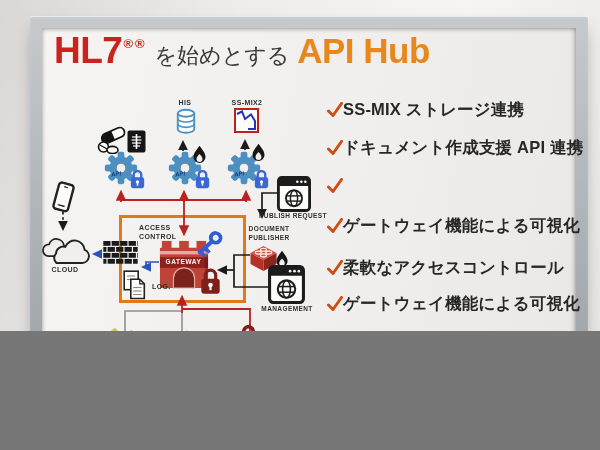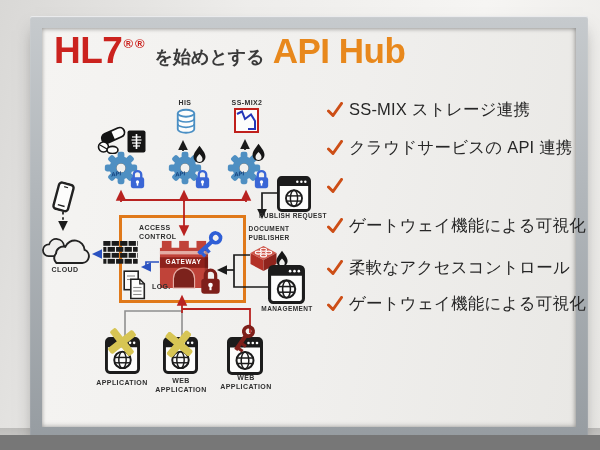--- a/index.html
+++ b/index.html
@@ -1,43 +1,43 @@
 <!DOCTYPE html>
 <html><head>
 <meta charset="utf-8">
 <style>
   html,body{margin:0;padding:0;background:#777;}
   *{box-sizing:border-box;}
-  .screen{position:relative;width:600px;height:435px;overflow:hidden;
+  .screen{position:relative;width:600px;height:331px;overflow:hidden;
     font-family:"Liberation Sans","DejaVu Sans",sans-serif;
     background:linear-gradient(105deg,#d9d8d6 0%,#eeedeb 35%,#f6f5f3 68%,#e9e8e5 100%);}
   .wall-bottom{position:absolute;left:0;top:428px;width:600px;height:22px;
     background:linear-gradient(180deg,#bdbcba,#d6d5d2);}
   .floor-glow{position:absolute;left:140px;top:432px;width:360px;height:26px;
     background:rgba(255,255,255,.96);border-radius:50%;filter:blur(7px);}
   .board{position:absolute;left:30px;top:16px;width:558px;height:426px;border-radius:2px;
     background:linear-gradient(180deg,#c6cacd 0%,#b2b7bb 40%,#969ca1 100%);
     box-shadow:0 10px 16px -5px rgba(50,50,52,.5), inset 0 1px 1px rgba(255,255,255,.7);}
   .poster{position:absolute;left:12px;top:12px;right:12px;bottom:15px;
     background:linear-gradient(100deg,#f5f4f2 0%,#f0efed 55%,#e9e8e5 100%);
     box-shadow:inset 0 1px 4px rgba(0,0,0,.35), inset -2px -2px 5px rgba(0,0,0,.12);}
   
   .content{position:absolute;left:0;top:0;width:600px;height:450px;}
 
   
   .title-row{position:absolute;left:54px;top:30px;display:flex;align-items:baseline;white-space:nowrap;}
   .t-red{font-size:37px;font-weight:800;color:#cb221e;letter-spacing:-.5px;}
   .t-reg{font-size:13px;font-weight:700;color:#cb221e;position:relative;top:-15px;margin:0 1px;}
-  .t-mid{font-size:18px;font-weight:700;color:#3a3a3a;margin:0 4px 0 9px;}
+  .t-mid{font-size:22px;font-weight:400;color:#3a3a3a;margin:0 4px 0 9px;}
   .t-orange{font-size:35px;font-weight:800;color:#e8881c;margin-left:4px;letter-spacing:-.5px;}
 
   
   .chk-item{position:absolute;left:327px;display:flex;align-items:flex-start;white-space:nowrap;}
   .chk-ic{width:16px;height:16px;margin-top:3px;flex:0 0 auto;}
-  .chk-txt{font-size:16.5px;font-weight:400;color:#272727;margin-left:6px;letter-spacing:.2px;}
+  .chk-txt{font-size:16.5px;font-weight:700;color:#272727;letter-spacing:.2px;}
 
   
   .ab{position:absolute;}
   .dlab{position:absolute;font-size:7px;font-weight:700;color:#2f2f2f;letter-spacing:.4px;
     text-align:center;line-height:8.5px;white-space:nowrap;}
   .dlab.left{text-align:left;}
 
   .ctrl-box{position:absolute;left:119px;top:215px;width:127px;height:88px;border:3px solid #e0791a;}
   .gw-text{position:absolute;left:160px;top:258px;width:47px;text-align:center;
     font-size:6.5px;font-weight:700;color:#fff;letter-spacing:.6px;}
@@ -143,21 +143,21 @@
     <div class="chk-item" style="top:99px">
       <svg class="chk-ic" viewBox="0 0 16 16">
           <path d="M1.5 9 L6 13.5 L14.5 1.5" stroke="#cd4e16" stroke-width="3" fill="none" stroke-linecap="round" stroke-linejoin="round"></path>
         </svg>
       <span class="chk-txt">SS-MIX ストレージ連携</span>
     </div>
     <div class="chk-item" style="top:137px">
       <svg class="chk-ic" viewBox="0 0 16 16">
           <path d="M1.5 9 L6 13.5 L14.5 1.5" stroke="#cd4e16" stroke-width="3" fill="none" stroke-linecap="round" stroke-linejoin="round"></path>
         </svg>
-      <span class="chk-txt">クラウドサービスの API 連携</span>
+      <span class="chk-txt">ドキュメント作成支援 API 連携</span>
     </div>
     <div class="chk-item" style="top:175px">
       <svg class="chk-ic" viewBox="0 0 16 16">
           <path d="M1.5 9 L6 13.5 L14.5 1.5" stroke="#cd4e16" stroke-width="3" fill="none" stroke-linecap="round" stroke-linejoin="round"></path>
         </svg>
     </div>
     <div class="chk-item" style="top:215px">
       <svg class="chk-ic" viewBox="0 0 16 16">
           <path d="M1.5 9 L6 13.5 L14.5 1.5" stroke="#cd4e16" stroke-width="3" fill="none" stroke-linecap="round" stroke-linejoin="round"></path>
         </svg>

